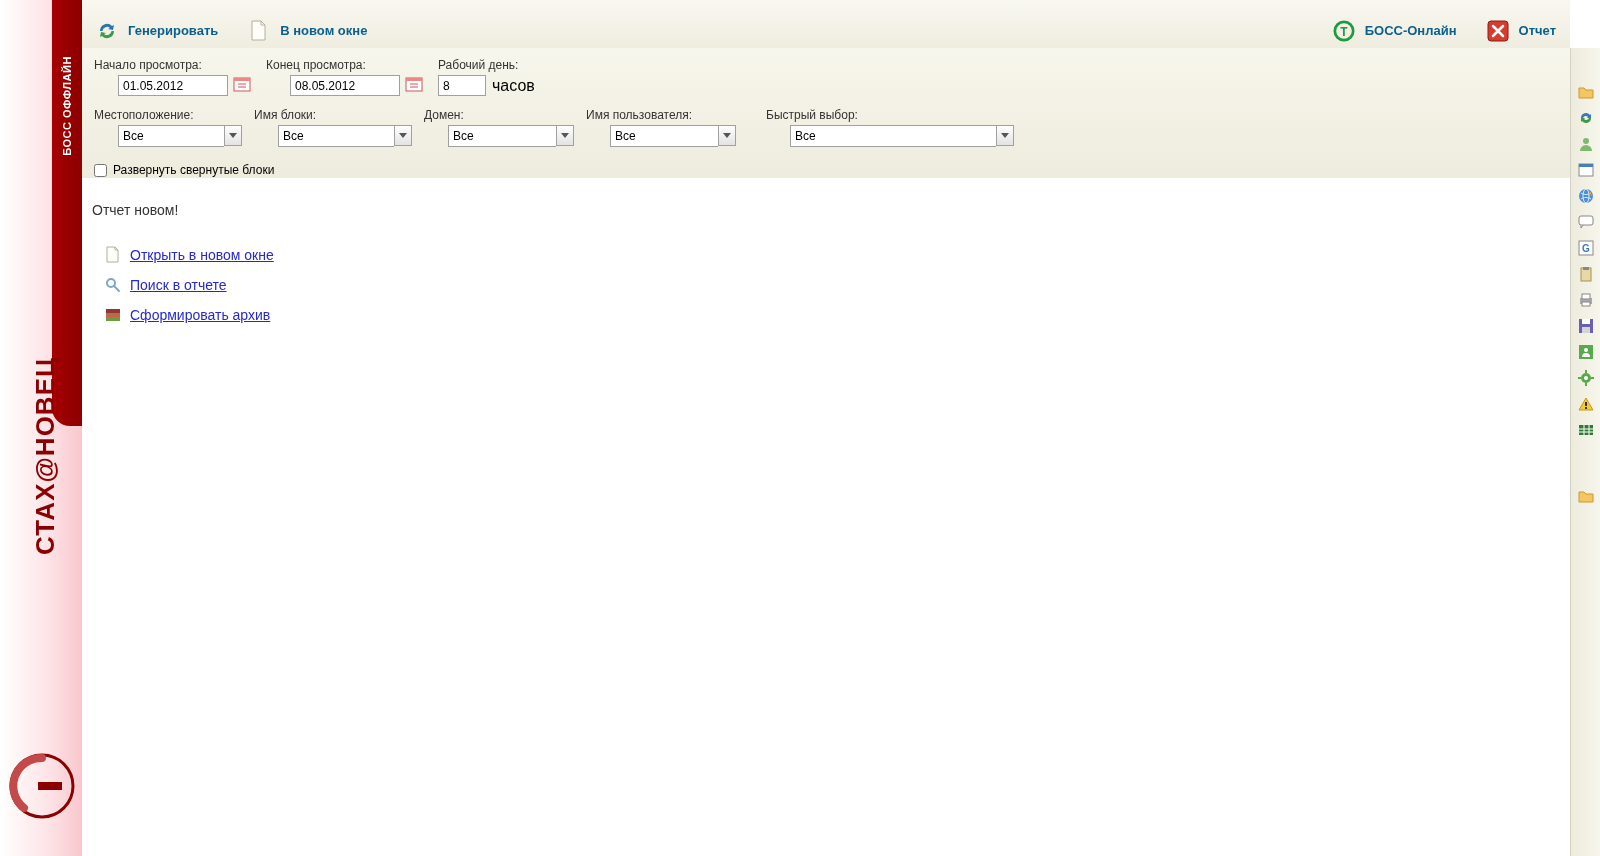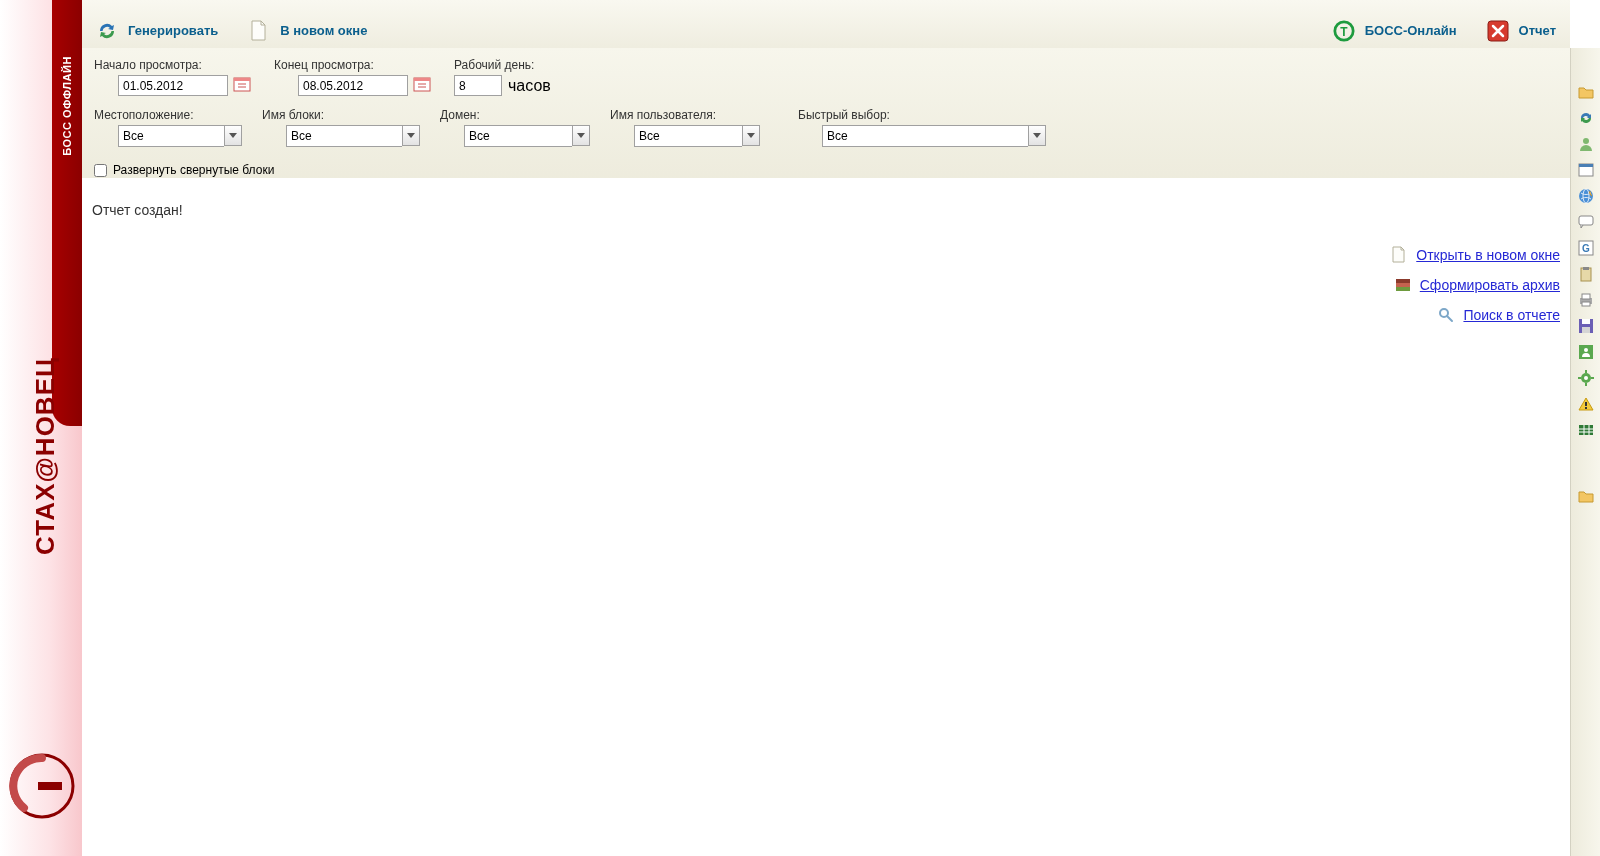--- a/index.html
+++ b/index.html
@@ -17,39 +17,39 @@
 
 
 .topbar { position: absolute; left: 82px; top: 0; right: 30px; height: 62px; background: linear-gradient(to bottom, #f9f8f0, #eceadb); border-bottom: 1px solid #d3d1c2; display: flex; align-items: center; padding-left: 14px; }
 .tb-btn { display: flex; align-items: center; margin-right: 30px; cursor: pointer; }
 .tb-btn span.icon { width: 22px; height: 22px; margin-right: 10px; display: inline-flex; align-items: center; justify-content: center; }
 .tb-btn span.lbl { color: #0b5f8d; font-weight: bold; font-size: 13px; }
 .spacer { flex: 1; }
 
 
 .filterbar { position: absolute; left: 82px; top: 48px; right: 30px; background: linear-gradient(to bottom, #f7f6ec, #edebdc); border-bottom: 1px solid #d3d1c2; padding: 10px 12px 8px 12px; }
-.frow { display: flex; align-items: flex-end; gap: 20px; margin-bottom: 12px; }
+.frow { display: flex; align-items: flex-end; gap: 12px; margin-bottom: 12px; }
 .fld { display: flex; flex-direction: column; }
 .fld label { font-size: 12px; color: #333; margin-bottom: 3px; }
 .dtwrap, .selwrap { position: relative; padding-left: 24px; }
 .dtinp { width: 110px; height: 21px; border: 1px solid #a0a0a0; font-size: 12px; padding: 1px 4px; background: #fff; }
 .calic { position: absolute; right: -23px; top: 0; width: 18px; height: 18px; }
 .fld-wd { display: flex; align-items: center; }
 .fld-wd input { width: 48px; height: 21px; border: 1px solid #a0a0a0; font-size: 12px; padding: 1px 4px; background: #fff; }
 .fld-wd span { margin-left: 6px; font-size: 16px; }
 .selwrap { display: flex; }
 .selwrap .sel { height: 22px; border: 1px solid #a0a0a0; border-right: none; font-size: 12px; padding: 1px 4px; background: #fff; }
 .selwrap .dd { width: 18px; height: 21px; border: 1px solid #a0a0a0; background: linear-gradient(to bottom, #fefefe, #e3e3e3); display: flex; align-items: center; justify-content: center; cursor: pointer; }
 .chkrow { display: flex; align-items: center; padding: 4px 0 2px 0; }
 .chkrow input { margin-right: 6px; }
 
 
 .content { position: absolute; left: 82px; top: 178px; right: 30px; bottom: 0; background: #fff; padding: 24px 10px; overflow: auto; }
 .msg { font-size: 14px; color: #333; margin-bottom: 28px; }
-.linkrow { display: flex; align-items: center; margin: 0 0 12px 12px; justify-content: flex-end; }
+.linkrow { display: flex; align-items: center; margin: 0 0 12px 12px; }
 .linkrow .lic { width: 18px; height: 18px; margin-right: 8px; display: inline-flex; align-items: center; justify-content: center; }
 .linkrow a { color: #2528d5; font-size: 14px; text-decoration: underline; cursor: pointer; }
 
 
 .rightbar { position: absolute; right: 0; top: 48px; width: 30px; bottom: 0; background: linear-gradient(to left, #f7f6ec, #edebdc); border-left: 1px solid #d3d1c2; padding-top: 36px; display: flex; flex-direction: column; align-items: center; gap: 10px; }
 .rb { width: 16px; height: 16px; cursor: pointer; display: flex; align-items: center; justify-content: center; }
 
 
 .chev { width: 0; height: 0; border-left: 4px solid transparent; border-right: 4px solid transparent; border-top: 5px solid #555; }
 </style>
@@ -199,51 +199,51 @@
     </div>
   </div>
 
   <div class="chkrow">
     <input type="checkbox" style="">
     <span>Развернуть свернутые блоки</span>
   </div>
 </div>
 
 <div class="content">
-  <div class="msg">Отчет создан!</div>
+  <div class="msg">Отчет новом!</div>
 
   <div class="linkrow">
     <span class="lic">
       <svg width="16" height="18" viewBox="0 0 16 18">
           <path d="M2 1h8l3 3v12H2z" fill="#fdfdfa" stroke="#b3b09a"></path>
           <path d="M10 1v3h3" fill="none" stroke="#b3b09a"></path>
         </svg>
     </span>
     <a>Открыть в новом окне</a>
   </div>
 
   <div class="linkrow">
     <span class="lic">
       <svg width="16" height="16" viewBox="0 0 16 16">
+          <circle cx="6" cy="6" r="4" fill="none" stroke="#7da7c8" stroke-width="2"></circle>
+          <line x1="9" y1="9" x2="14" y2="14" stroke="#7da7c8" stroke-width="2" stroke-linecap="round"></line>
+        </svg>
+    </span>
+    <a>Поиск в отчете</a>
+  </div>
+
+  <div class="linkrow">
+    <span class="lic">
+      <svg width="16" height="16" viewBox="0 0 16 16">
           <rect x="1" y="2" width="14" height="4" fill="#8b3a2c"></rect>
           <rect x="1" y="6" width="14" height="4" fill="#c4634f"></rect>
           <rect x="1" y="10" width="14" height="4" fill="#6e9b3e"></rect>
         </svg>
     </span>
     <a>Сформировать архив</a>
-  </div>
-
-  <div class="linkrow">
-    <span class="lic">
-      <svg width="16" height="16" viewBox="0 0 16 16">
-          <circle cx="6" cy="6" r="4" fill="none" stroke="#7da7c8" stroke-width="2"></circle>
-          <line x1="9" y1="9" x2="14" y2="14" stroke="#7da7c8" stroke-width="2" stroke-linecap="round"></line>
-        </svg>
-    </span>
-    <a>Поиск в отчете</a>
   </div>
 </div>
 
 <div class="rightbar">
   <div class="rb">
       <svg width="16" height="14" viewBox="0 0 16 14">
         <path d="M1 3h5l2 2h7v8H1z" fill="#f3c663" stroke="#c79a33"></path>
       </svg>
     </div>
   <div class="rb">

